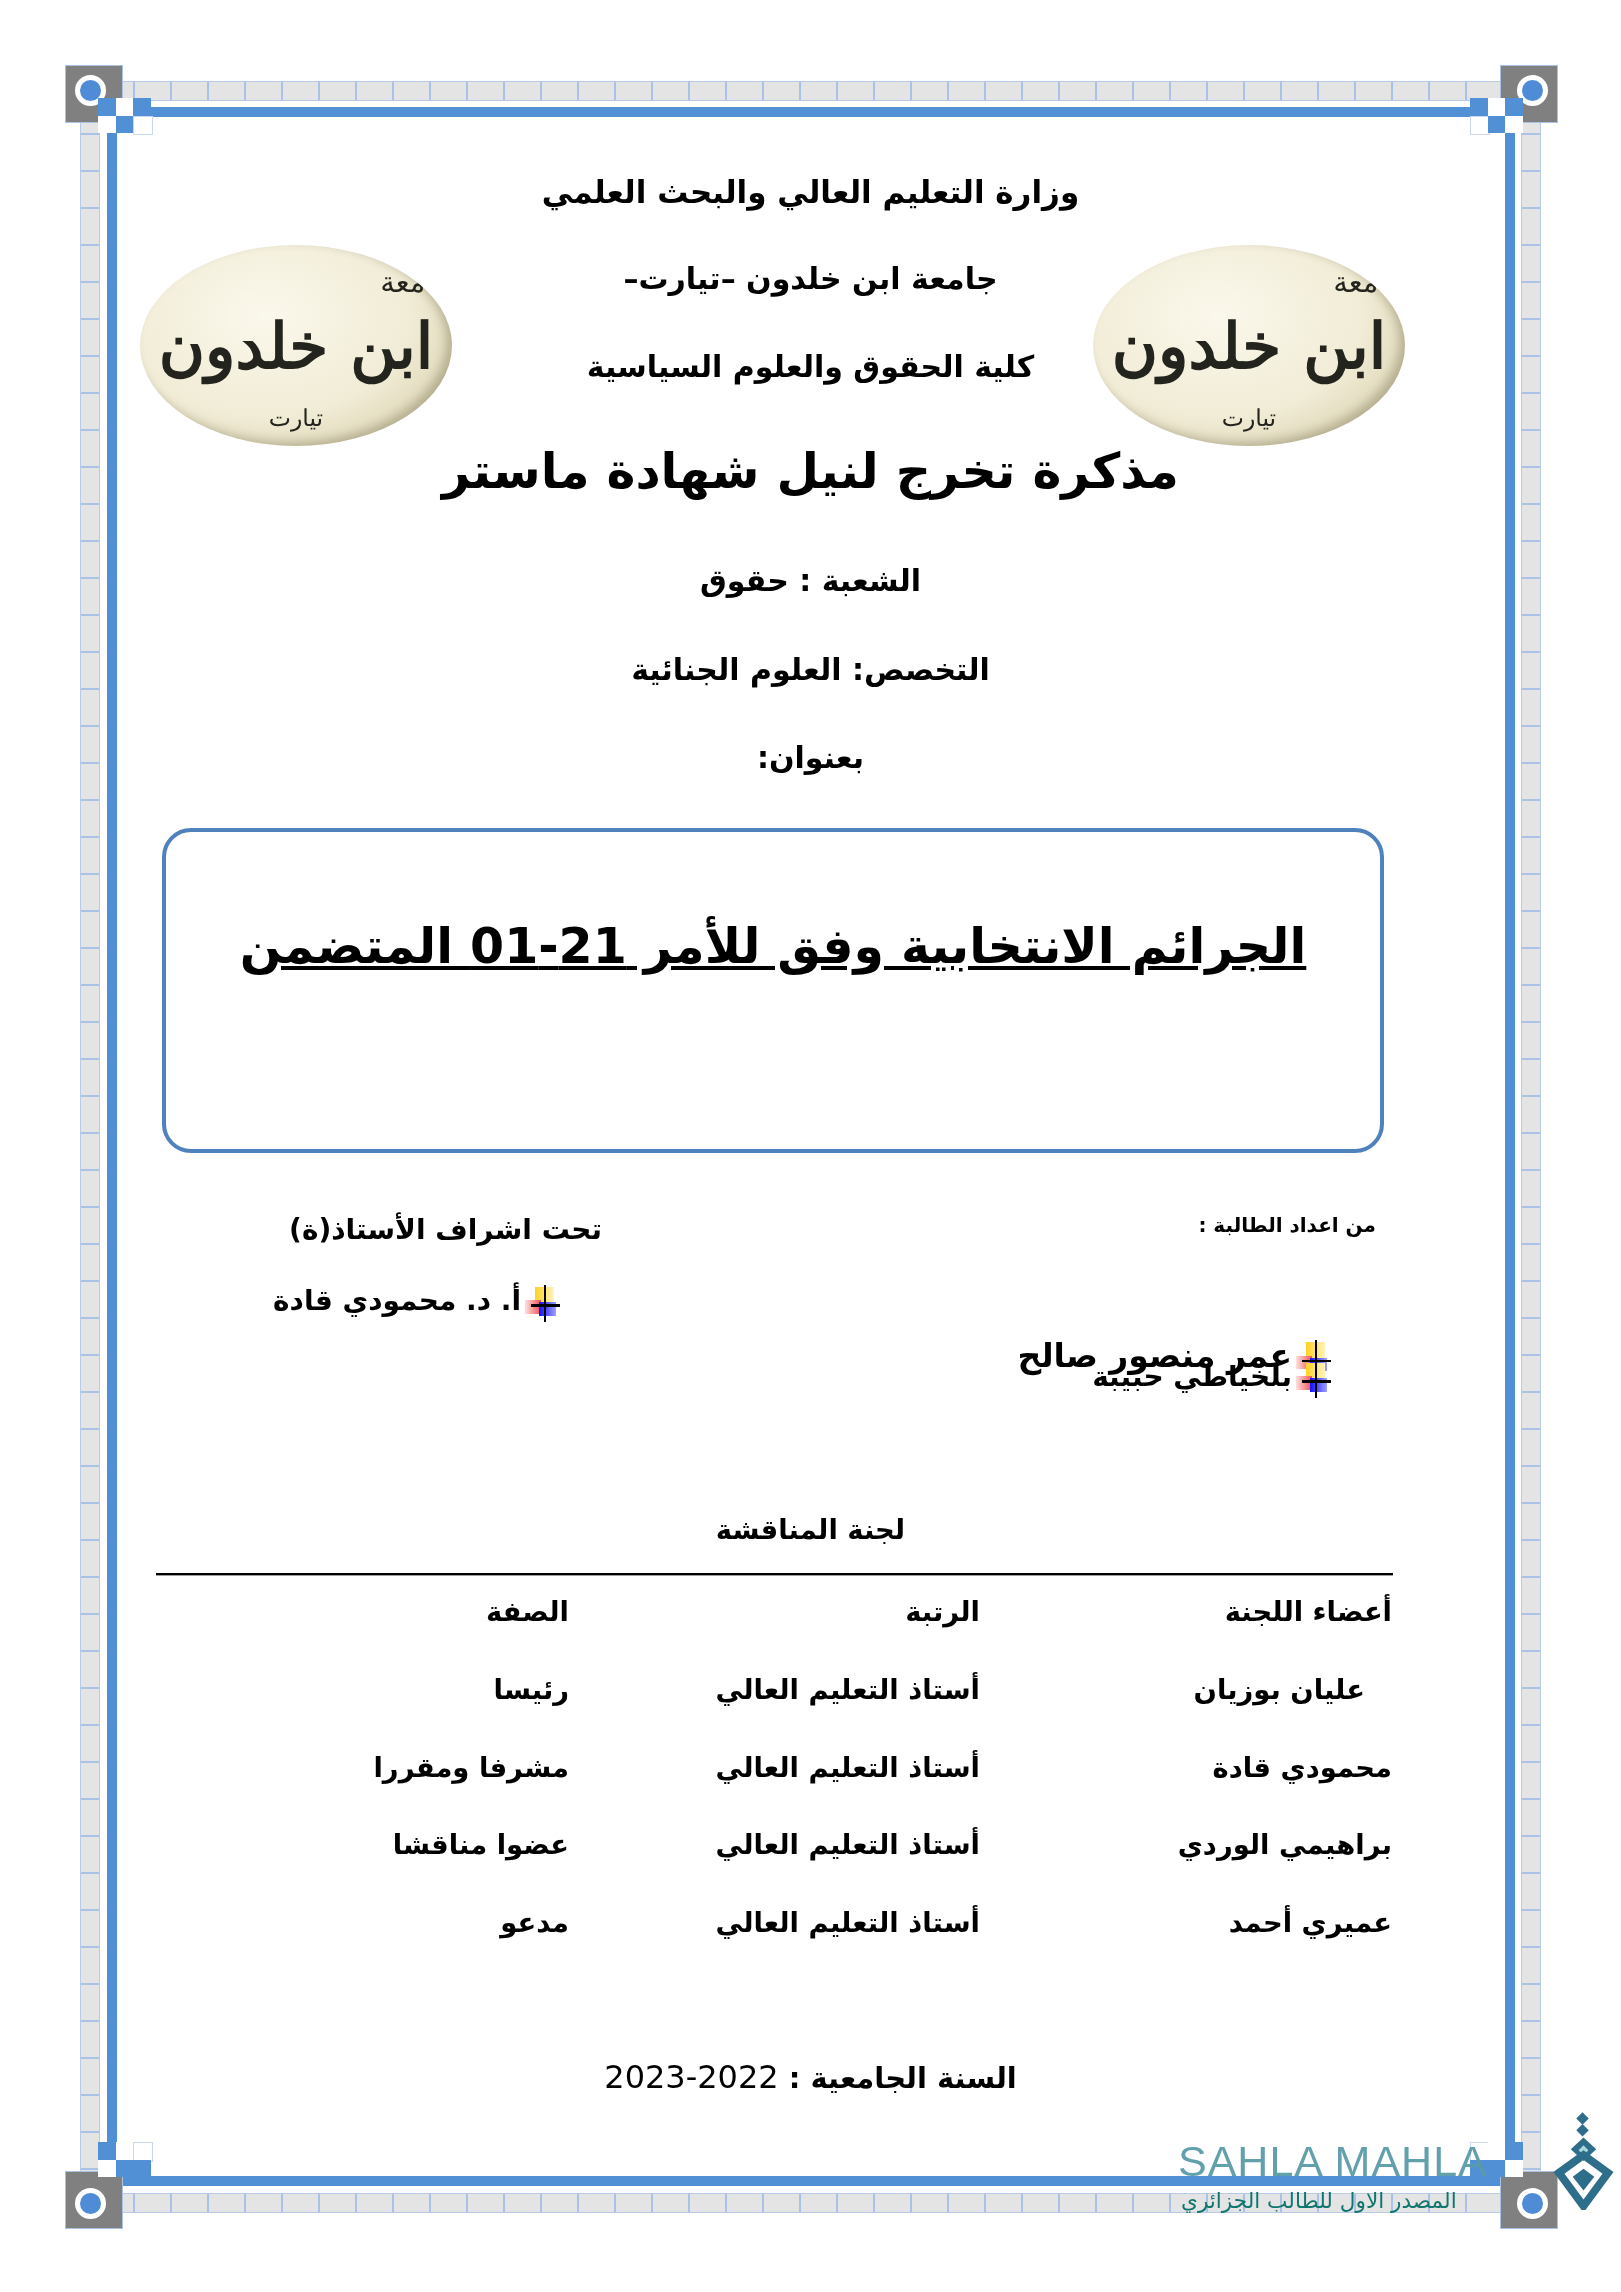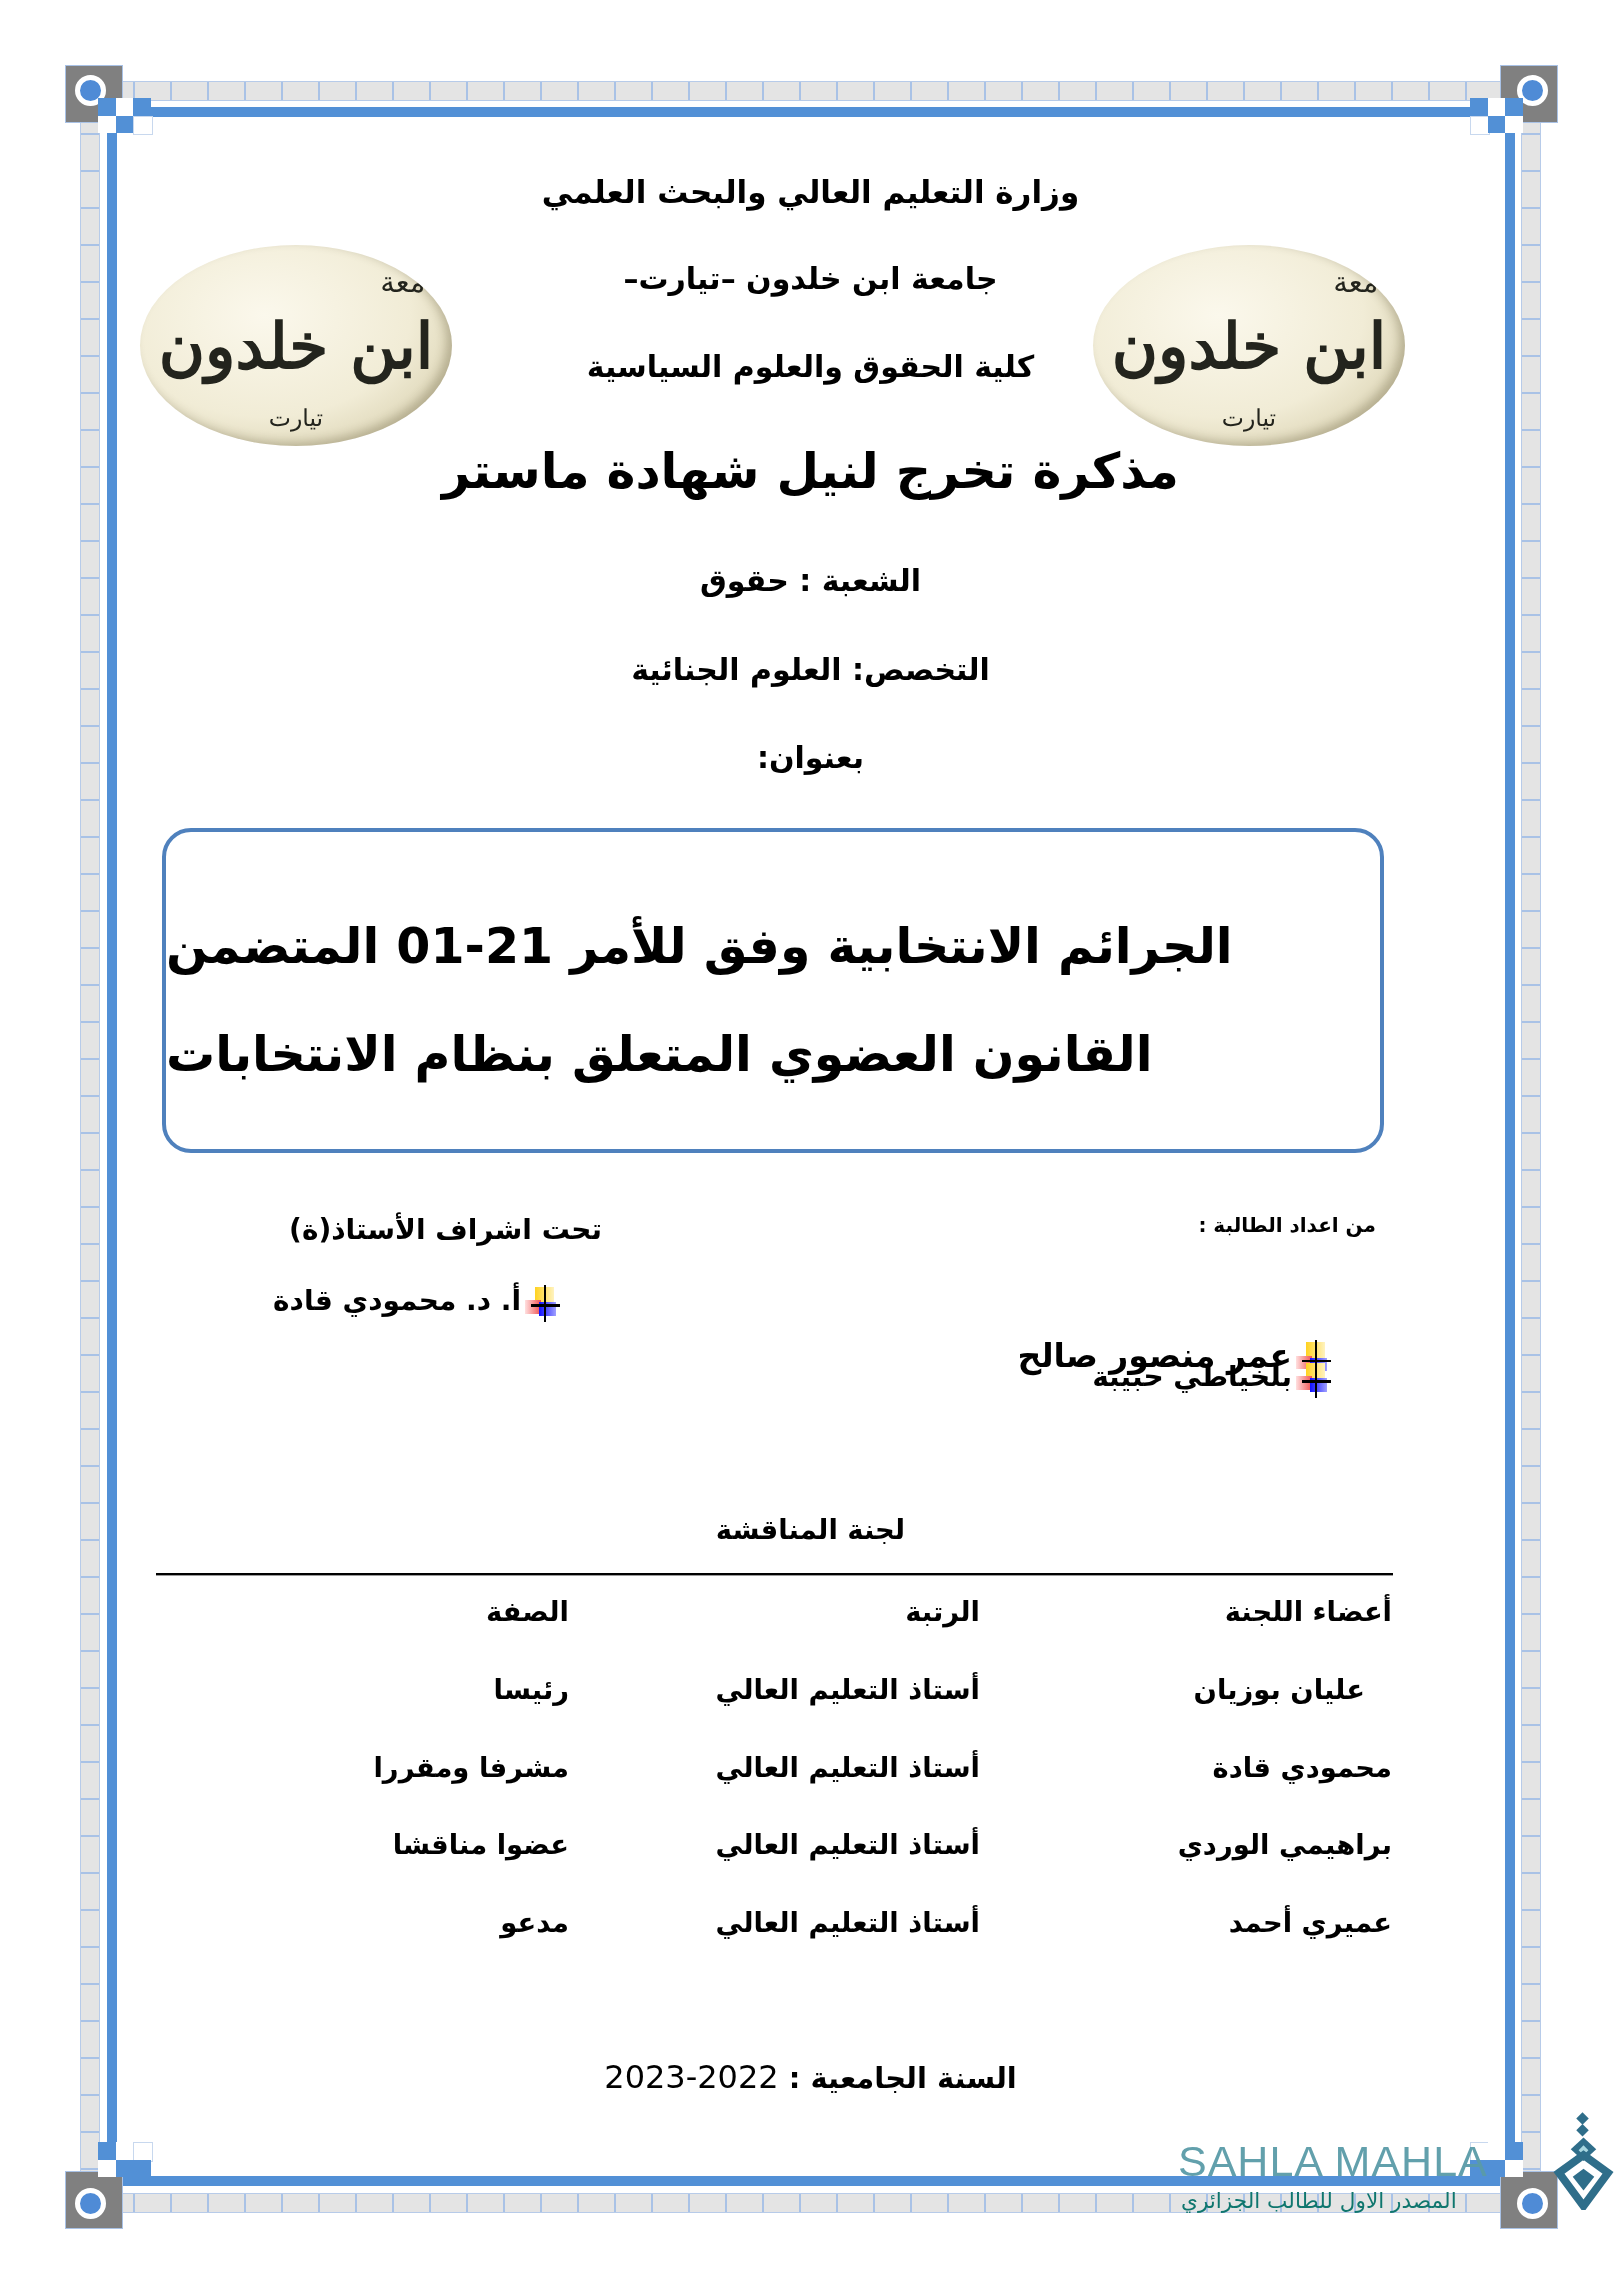--- a/index.html
+++ b/index.html
@@ -17,21 +17,21 @@
   .corner-cells span{position:absolute;width:17.6px;height:17.6px;}
   .text-line{position:absolute;left:0;right:0;text-align:center;direction:rtl;font-weight:bold;white-space:nowrap;}
   .seal{position:absolute;width:312px;height:201px;border-radius:50%;
       background:radial-gradient(ellipse at 40% 35%,#fbf8ec 0%,#f1ecd6 55%,#d9d1b0 85%,#b8ae8c 100%);
       box-shadow:inset -5.9px -3.9px 9.8px rgba(60,50,20,.25);overflow:hidden;}
   .seal .cal{position:absolute;left:0;right:0;top:50%;transform:translateY(-50%);text-align:center;direction:rtl;
       font-family:"DejaVu Serif",serif;font-weight:bold;color:#23241d;font-size:63px;letter-spacing:-2px;}
   .seal .cal-top{position:absolute;left:0;right:0;top:19.6px;text-align:right;direction:rtl;font-family:"DejaVu Serif",serif;color:#23241d;font-size:29px;}
   .seal .cal-bot{position:absolute;left:0;right:0;bottom:13.7px;text-align:center;direction:rtl;font-family:"DejaVu Serif",serif;color:#23241d;font-size:23.5px;}
   .title-box{position:absolute;left:162px;top:828px;width:1214px;height:317px;border:4.9px solid #4f81bd;border-radius:29px;background:#fff;}
-  .title-box .t{position:absolute;left:0;right:0;text-align:left;direction:rtl;font-weight:bold;font-size:49px;white-space:nowrap;}
+  .title-box .t{position:absolute;left:0;right:0;text-align:center;direction:rtl;font-weight:bold;font-size:49px;white-space:nowrap;text-decoration:underline;}
   .bullet{display:inline-block;position:relative;width:33px;height:31px;vertical-align:middle;margin-left:3.9px;}
   .bullet .y{position:absolute;left:9.8px;top:0;width:19.6px;height:15.7px;background:linear-gradient(90deg,#ffd21f,#fff3c0);}
   .bullet .r{position:absolute;left:0;top:13.7px;width:15.7px;height:13.7px;background:linear-gradient(90deg,#ffe0e0,#f05050);}
   .bullet .b{position:absolute;left:13.7px;top:15.7px;width:17.6px;height:13.7px;background:linear-gradient(90deg,#1010ff,#a0a0ff);}
   .bullet .v{position:absolute;left:18.6px;top:-2px;width:2.9px;height:37px;background:#000;}
   .bullet .h{position:absolute;left:5.9px;top:17.6px;width:29px;height:2.9px;background:#000;}
   .label-line{position:absolute;direction:rtl;font-weight:bold;white-space:nowrap;}
   .cell{position:absolute;width:412px;text-align:right;direction:rtl;font-weight:bold;font-size:27.4px;white-space:nowrap;}
   .rule{position:absolute;left:156px;width:1237px;top:1573px;height:2px;background:#000;box-shadow:0 1px 0 #9a9a9a;}
   .wm{position:absolute;direction:ltr;white-space:nowrap;}
@@ -124,21 +124,20 @@
   <span>حقوق</span>
 </div>
 <div class="text-line" style="top:652px;font-size:30px;">
   <span>التخصص:</span>
   <span>العلوم الجنائية</span>
 </div>
 <div class="text-line" style="top:740px;font-size:30px;">بعنوان:</div>
 
 <div class="title-box">
   <div class="t" style="top:86px;">الجرائم الانتخابية وفق للأمر 21-01 المتضمن</div>
-  <div class="t" style="top:194px;">القانون العضوي المتعلق بنظام الانتخابات</div>
 </div>
 
 <div class="label-line" style="right:245px;top:1213px;font-size:20px;">من اعداد الطالبة :</div>
 <div class="label-line" style="right:292px;top:1336px;font-size:33px;">
   <span class="bullet"><i class="y"></i><i class="r"></i><i class="b"></i><i class="v"></i><i class="h"></i></span><span>عمر منصور صالح</span>
 </div>
 <div class="label-line" style="right:292px;top:1360px;font-size:28px;">
   <span class="bullet"><i class="y"></i><i class="r"></i><i class="b"></i><i class="v"></i><i class="h"></i></span><span>بلخياطي حبيبة</span>
 </div>
 

